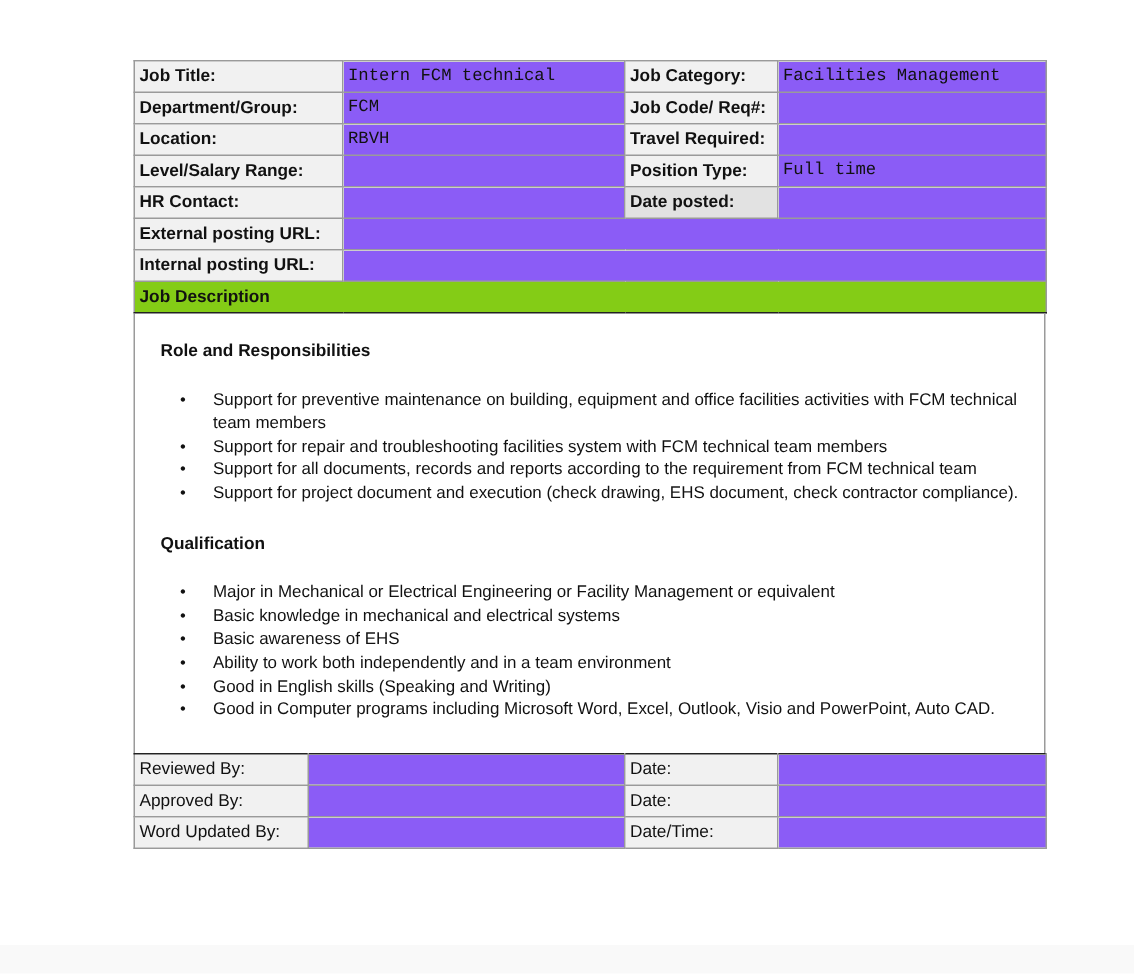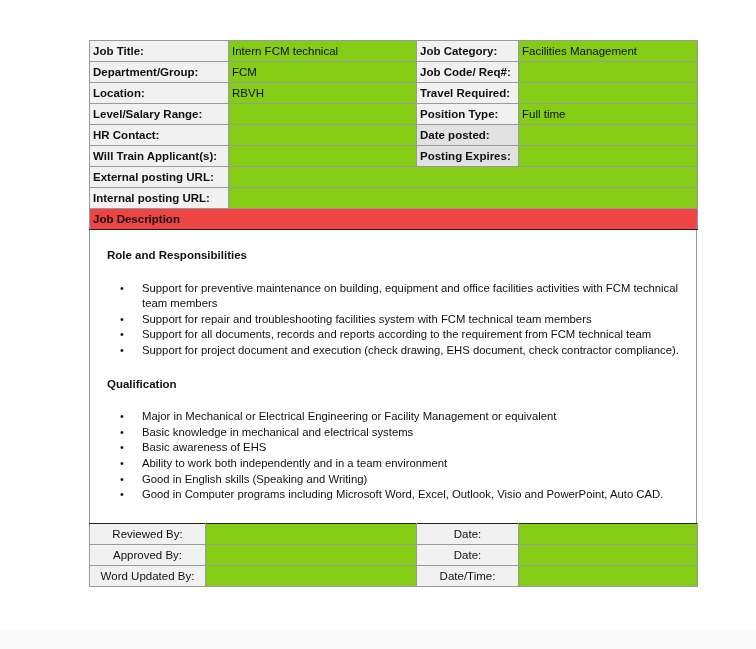--- a/index.html
+++ b/index.html
@@ -23,37 +23,37 @@
     height: 20px;
     padding: 0 3px;
     vertical-align: middle;
     line-height: 14px;
     white-space: nowrap;
     overflow: hidden;
   }
   .hdr table tr + tr td { border-top-color: #222; }
   td.lbl { background: #f1f1f1; font-weight: bold; }
   td.lbl-dark { background: #e2e2e2; font-weight: bold; }
-  td.val { background: #84cc16; }
-  td.section { background: #ef4444; font-weight: bold; border-bottom-color: #222; }
+  td.val { background: #8b5cf6; font-family: Liberation Mono, monospace; }
+  td.section { background: #84cc16; font-weight: bold; border-bottom-color: #222; }
   .desc {
     border-left: 1px solid #9a9a9a; border-right: 1px solid #9a9a9a;
     padding: 8px 7px 10px 7px;
     font-size: 11.3px;
     line-height: 15.6px;
   }
   .desc h3 { margin: 10px; font-size: 11.5px; font-weight: bold; }
   .desc ul { margin: 17px 0 18px 0; padding-left: 45px; list-style: none; }
   .desc ul li { position: relative; white-space: normal; padding-right: 10px; }
   .desc ul li .bullet {
     position: absolute; left: -22px; top: 0; font-size: 11px;
   }
   .desc ul.last { margin-bottom: 10px; }
   .foot td { font-weight: normal; height: 20px; }
-  .foot td.flbl { background: #f1f1f1; text-align: center; }
+  .foot td.flbl { background: #f1f1f1; }
   .foot tr:first-child td { border-top: 1px solid #222; }
   .foot tr:nth-child(2) td { border-top: 1px solid #222; }
 </style>
 </head>
 <body>
 
 <div class="bottom-band"></div>
 
 <div class="doc">
 
@@ -87,26 +87,20 @@
       <tr>
         <td class="lbl">Level/Salary Range:</td>
         <td class="val"></td>
         <td class="lbl">Position Type:</td>
         <td class="val">Full time</td>
       </tr>
       <tr>
         <td class="lbl">HR Contact:</td>
         <td class="val"></td>
         <td class="lbl-dark">Date posted:</td>
-        <td class="val"></td>
-      </tr>
-      <tr>
-        <td class="lbl">Will Train Applicant(s):</td>
-        <td class="val"></td>
-        <td class="lbl-dark">Posting Expires:</td>
         <td class="val"></td>
       </tr>
       <tr>
         <td class="lbl">External posting URL:</td>
         <td class="val" colspan="3"></td>
       </tr>
       <tr>
         <td class="lbl">Internal posting URL:</td>
         <td class="val" colspan="3"></td>
       </tr>

